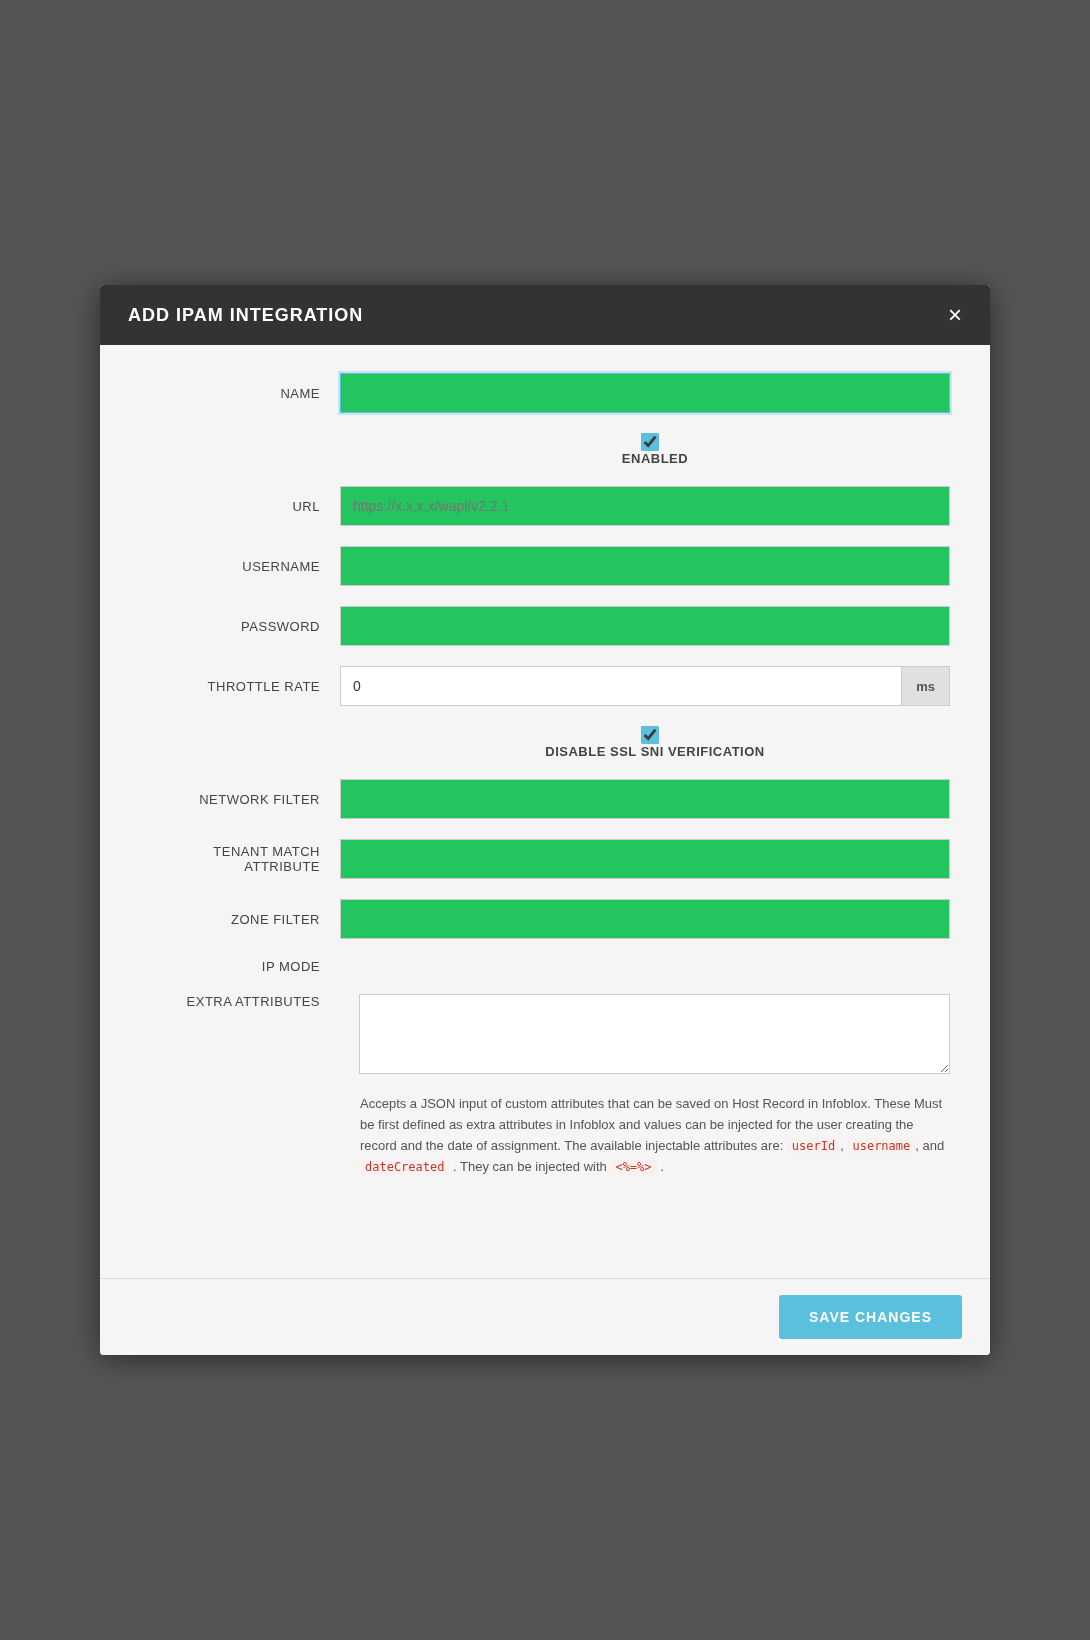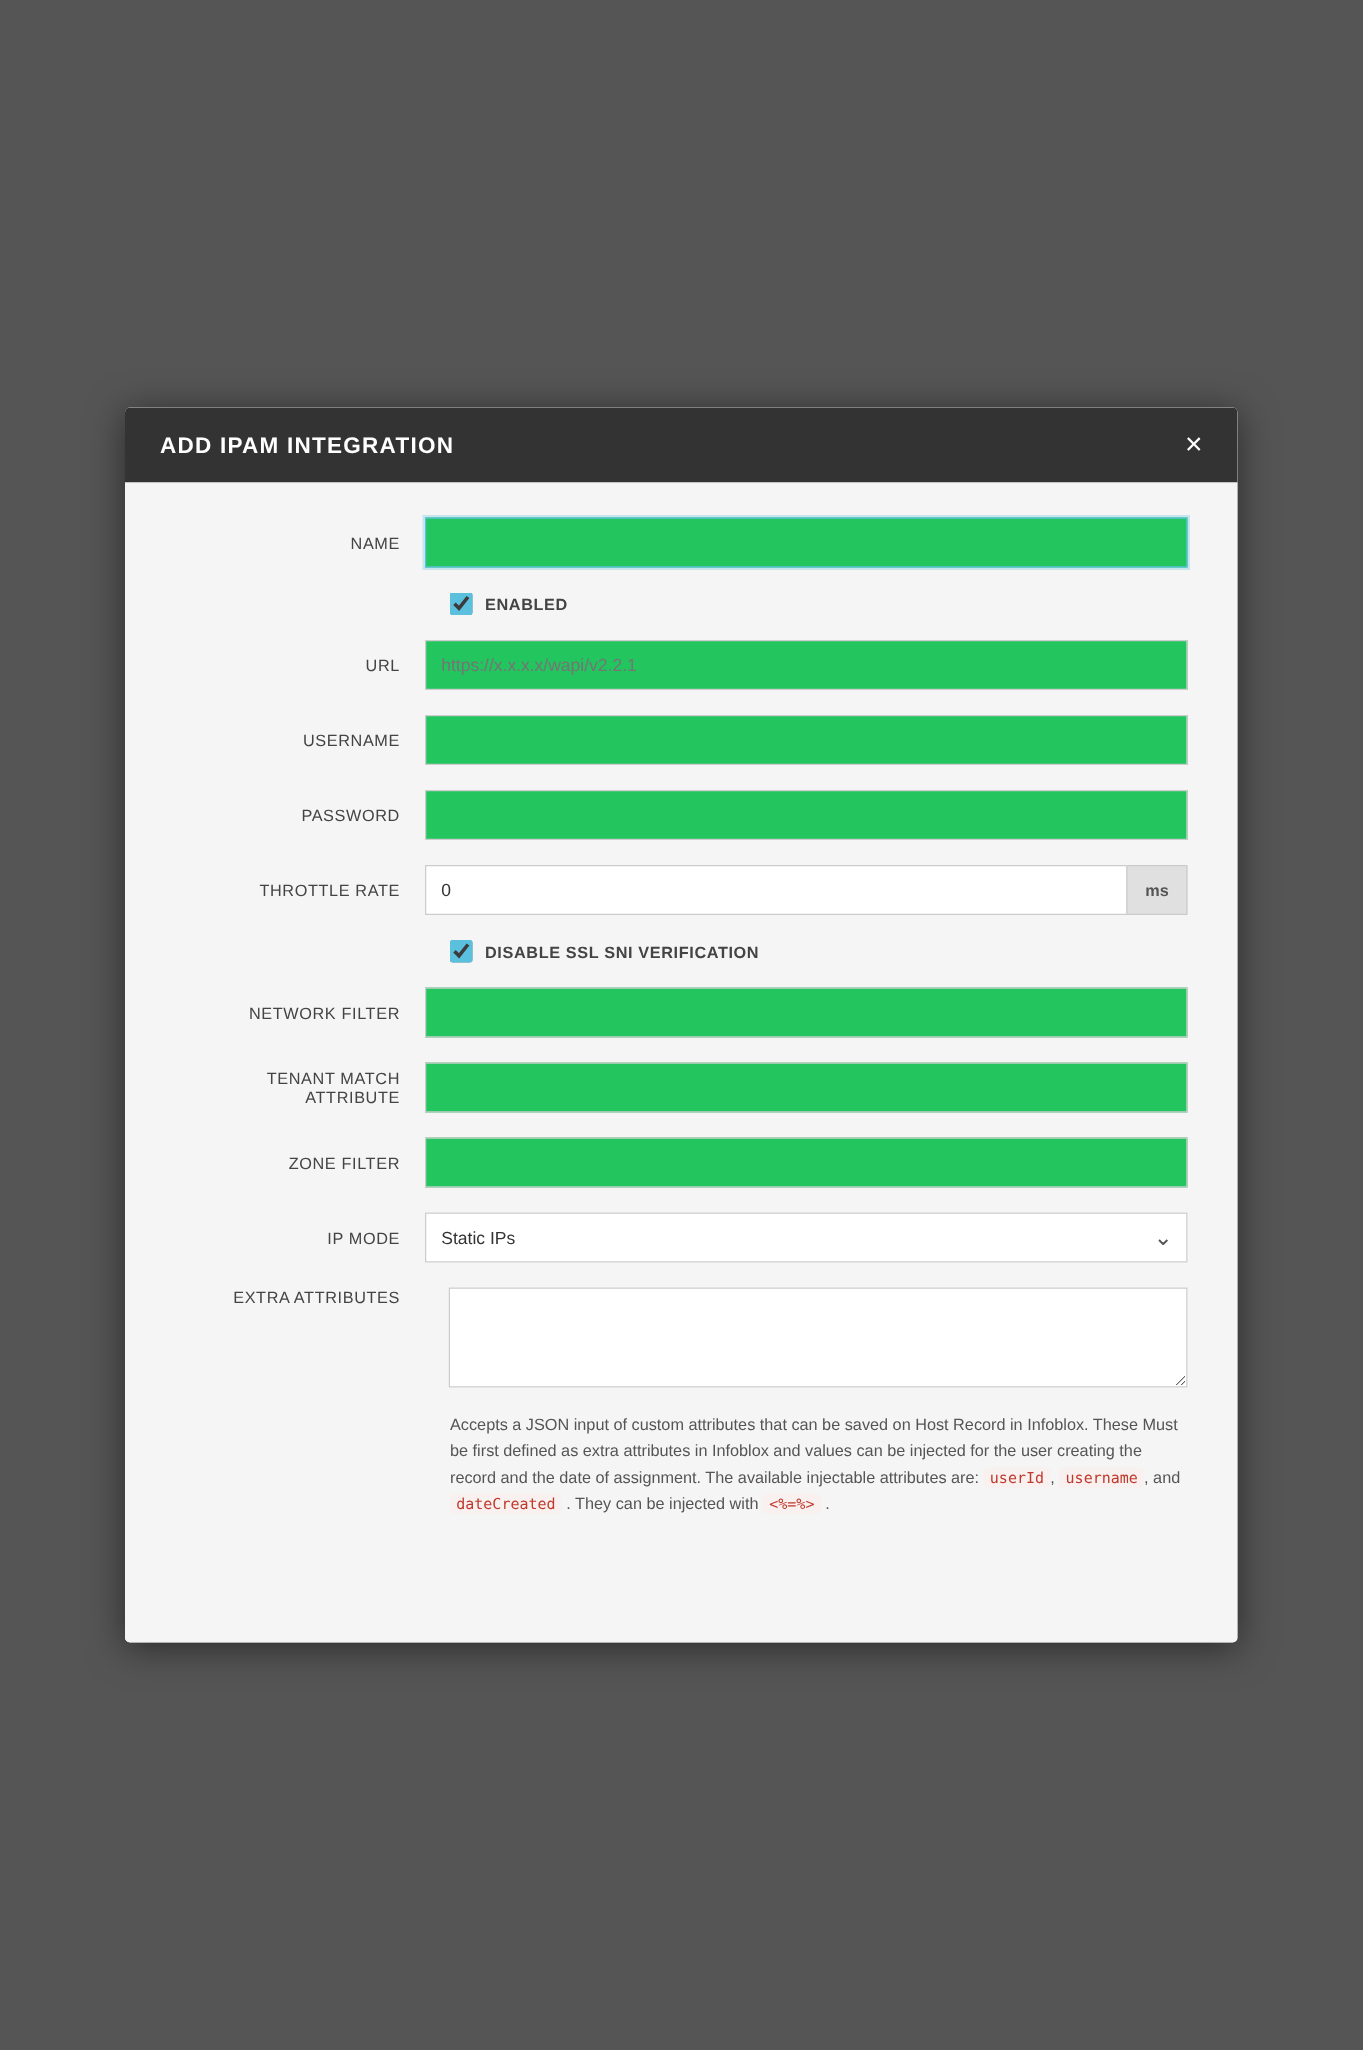--- a/index.html
+++ b/index.html
@@ -87,20 +87,21 @@
       font-size: 14px;
       color: #333;
       resize: vertical;
       outline: none;
     }
     .checkbox-row {
       display: flex;
       align-items: center;
       padding-left: 220px;
       margin-bottom: 20px;
+      flex-direction: column;
     }
     .checkbox-row input[type="checkbox"] {
       width: 18px;
       height: 18px;
       accent-color: #5bc0de;
       margin-right: 10px;
       cursor: pointer;
     }
     .checkbox-label {
       font-size: 13px;
@@ -266,33 +267,29 @@
       <input type="text" class="form-control" style="">
     </div>
 
     <div class="form-row">
       <label class="form-label">ZONE FILTER</label>
       <input type="text" class="form-control" style="">
     </div>
 
     <div class="form-row">
       <label class="form-label">IP MODE</label>
-      <div class="ip-mode-wrapper">
-        <select class="ip-mode-select">
-          <option>Static IPs</option>
-          <option>Dynamic IPs</option>
-        </select>
-        <span class="select-chevron">⌄</span>
-      </div>
     </div>
 
     <div class="form-row top-align">
       <label class="form-label">EXTRA ATTRIBUTES</label>
       <textarea class="form-textarea" style=""></textarea>
     </div>
 
     <div class="help-text">
       <span>Accepts a JSON input of custom attributes that can be saved on Host Record in Infoblox. These Must be first defined as extra attributes in Infoblox and values can be injected for the user creating the record and the date of assignment. The available injectable attributes are: </span><span class="code-red">userId</span><span>, </span><span class="code-red">username</span><span>, and </span><span class="code-red">dateCreated</span><span> . They can be injected with </span><span class="code-red">&lt;%=%&gt;</span><span> .</span>
     </div>
 
   </div>
 
+  <div class="modal-footer">
+    <button class="save-btn">SAVE CHANGES</button>
+  </div>
 </div>
 
 </body></html>

